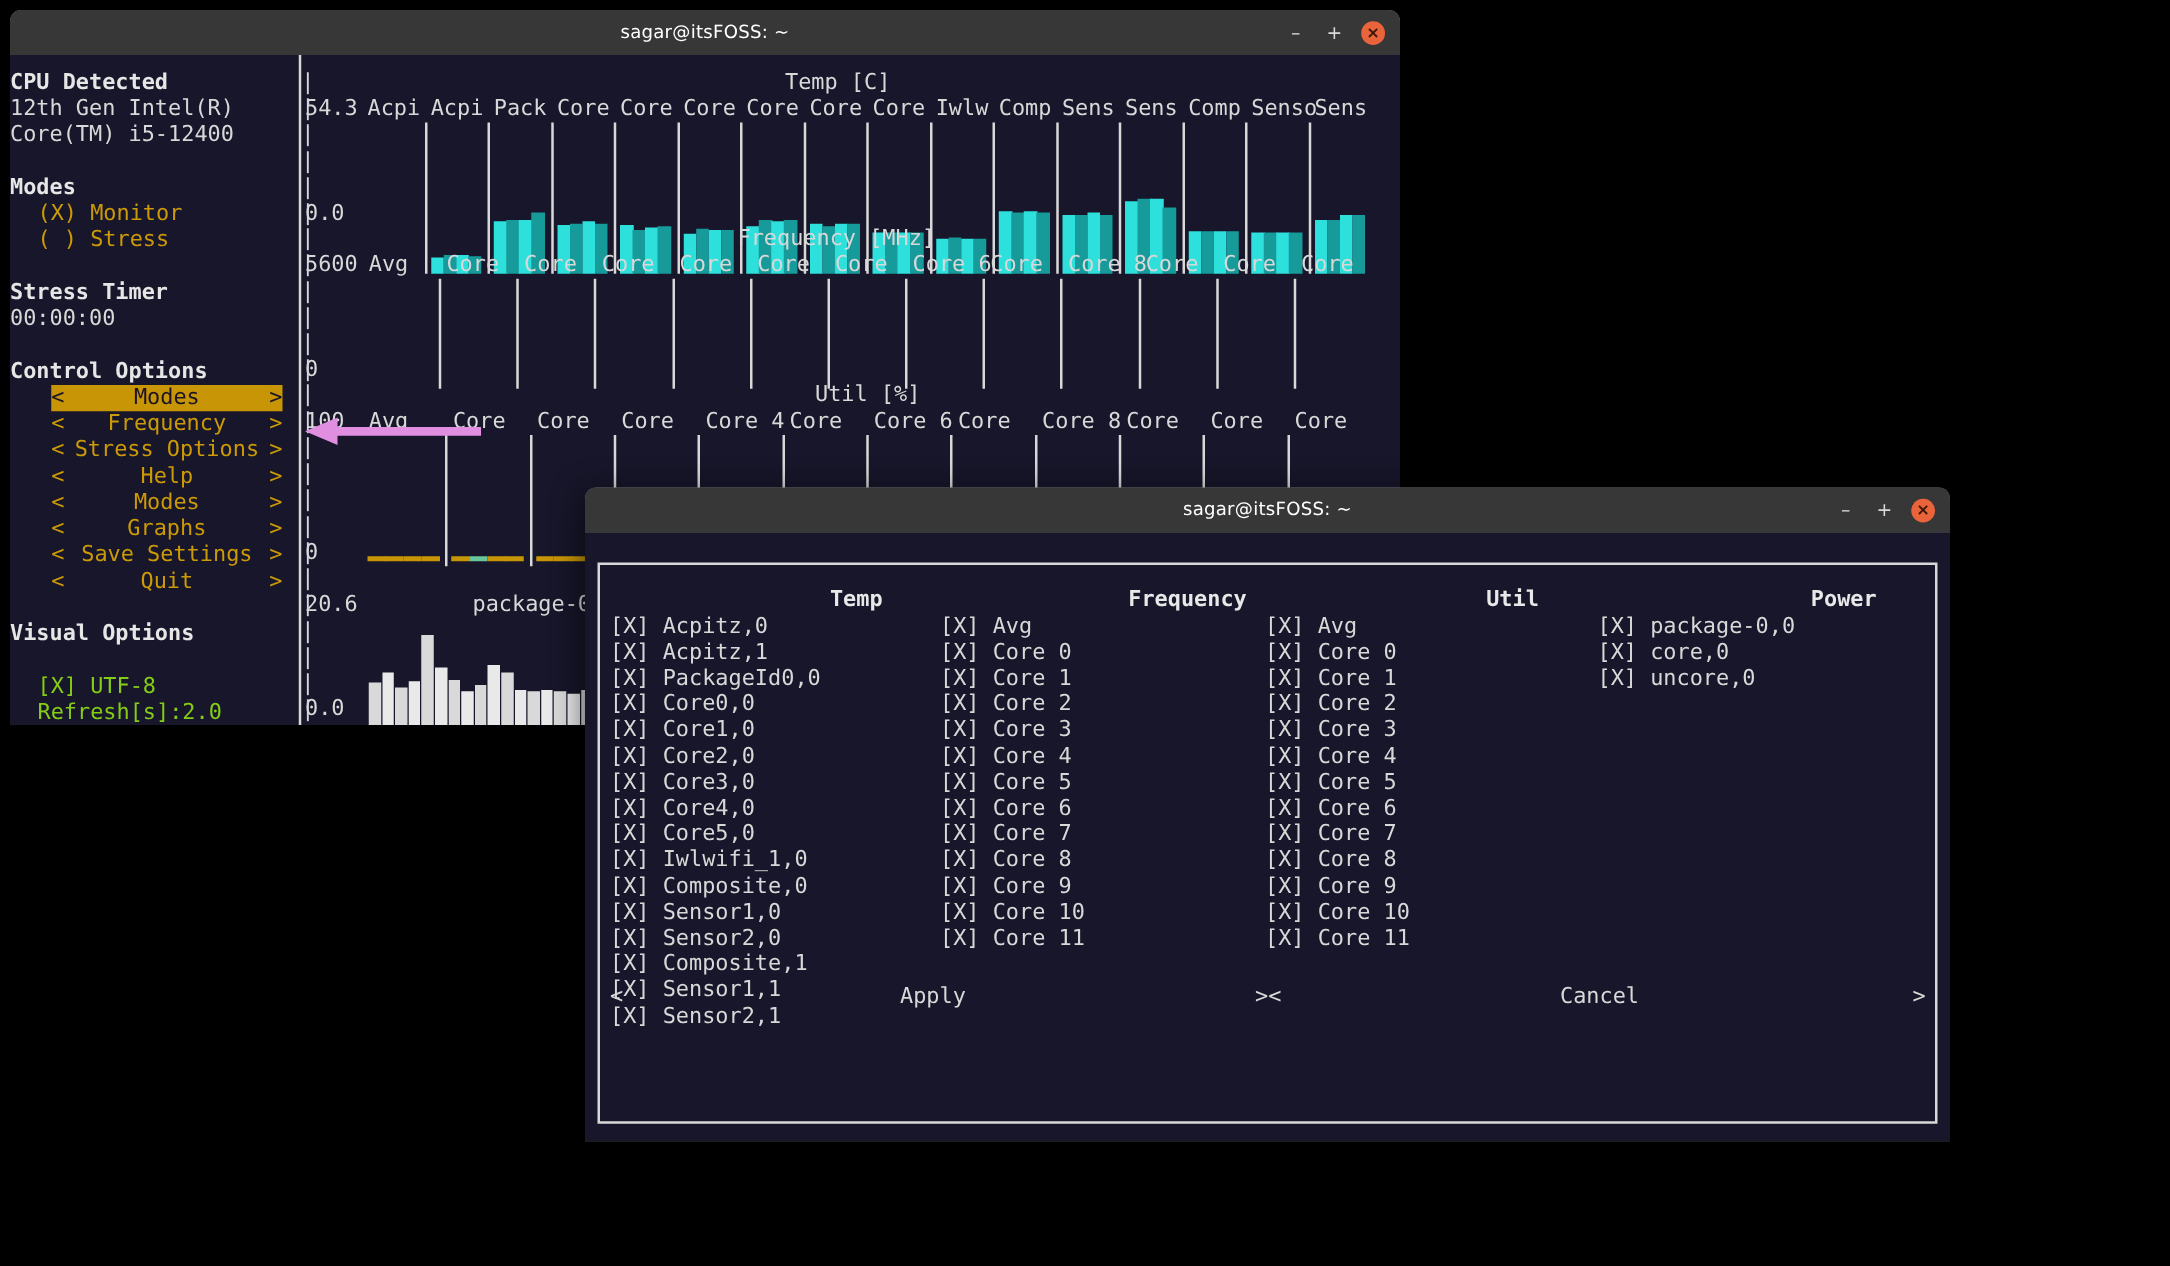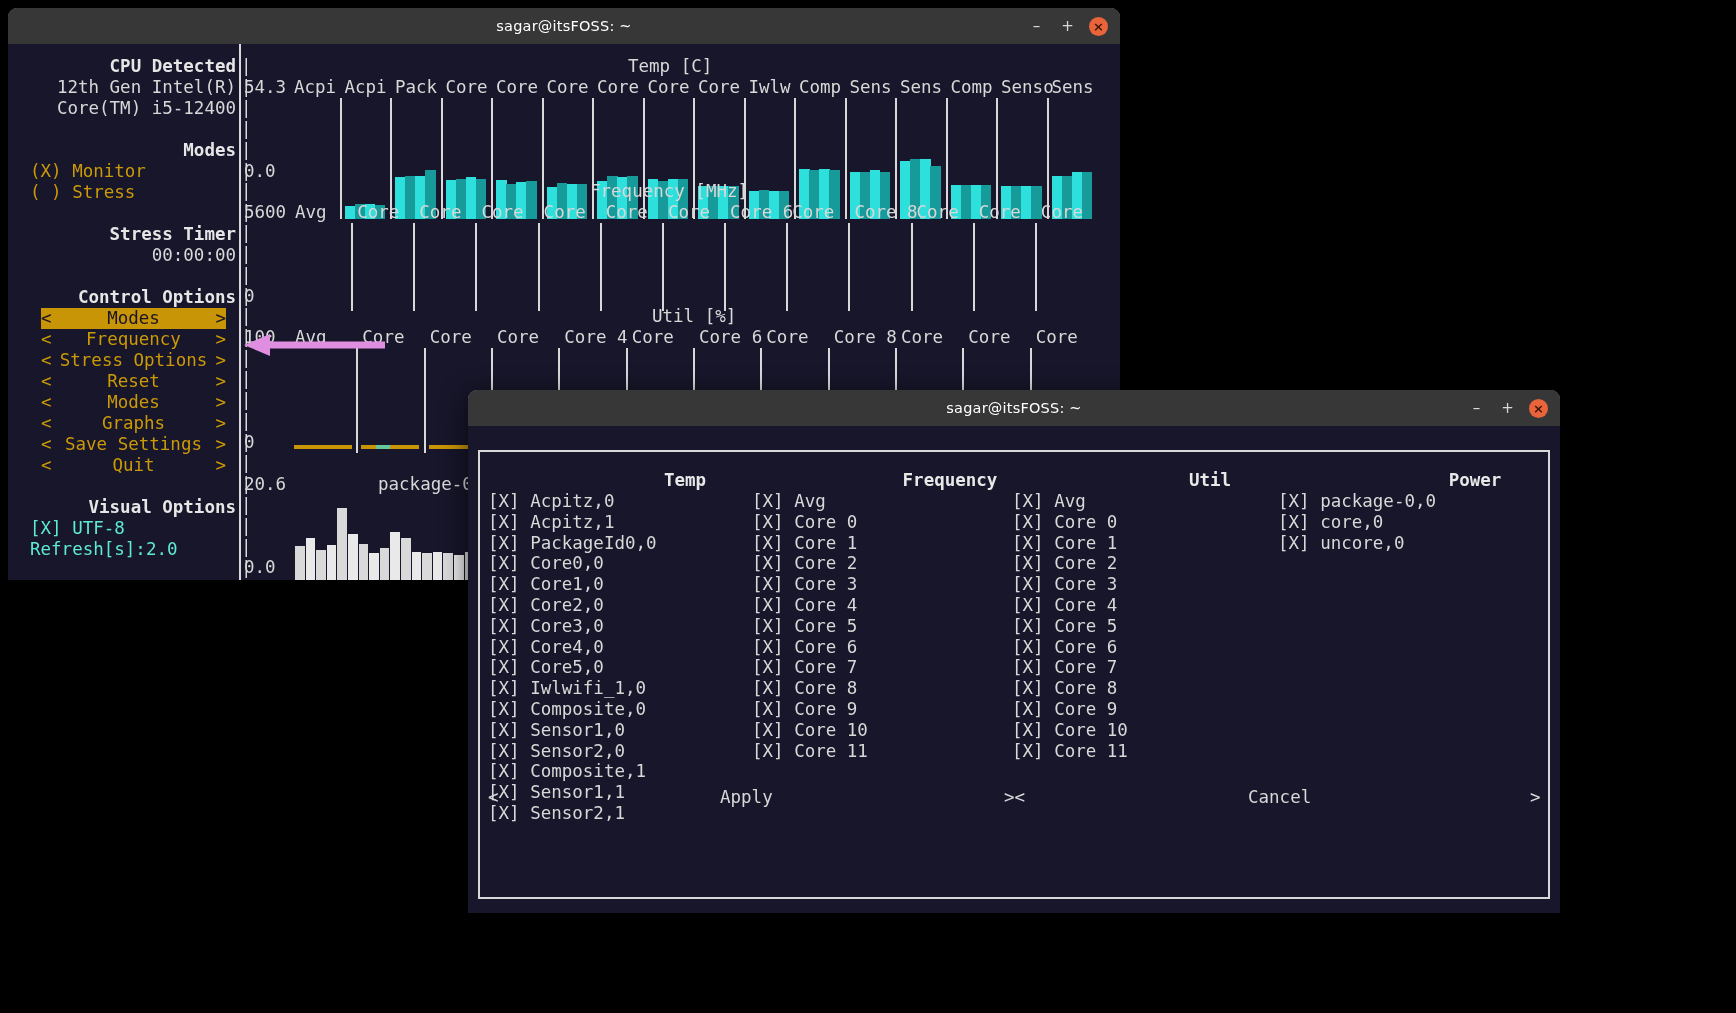--- a/index.html
+++ b/index.html
@@ -50,32 +50,32 @@
     overflow:hidden;
   }
 
   
   #main-window{left:8px;top:8px;width:1112px;height:572px;}
   #main-window .term{width:1112px;height:536px;}
 
   .mw-grid{position:absolute;inset:0;}
 
   .sidebar{position:absolute;left:0;top:0;width:228px;height:100%;}
-  .sb-line{position:absolute;left:0;width:228px;text-align:right;color:#d8d8d8;}
+  .sb-line{position:absolute;left:0;width:228px;text-align:left;color:#d8d8d8;}
   .sb-bold{font-weight:bold;color:#e6e6e6;}
   .menu-item{
     position:absolute;left:33px;width:185px;
     color:#cc9a06;
     display:flex;justify-content:space-between;
   }
   .menu-item.sel{background:#c79505;color:#1a1426;left:33px;width:185px;}
   .menu-item .ml{padding-left:0px;}
   .menu-item .mr{padding-right:0px;}
   .sb-left{position:absolute;left:22px;color:#cc9a06;}
-  .sb-left-grey{position:absolute;left:22px;color:#5eead4;}
+  .sb-left-grey{position:absolute;left:22px;color:#84cc16;margin-top:21px;}
 
   .graph-title{position:absolute;color:#d8d8d8;}
   .axis-label{position:absolute;color:#d8d8d8;}
   .col-label{position:absolute;color:#d8d8d8;}
   .sep{position:absolute;width:2px;background:#d8d8d8;}
 
   .bar{position:absolute;bottom:0;}
 
   .arrow{position:absolute;}
 
@@ -131,21 +131,21 @@
           <span>Frequency</span>
           <span class="mr">&gt;</span>
         </div>
         <div class="menu-item" style="top:306px;">
           <span class="ml">&lt;</span>
           <span>Stress Options</span>
           <span class="mr">&gt;</span>
         </div>
         <div class="menu-item" style="top:327px;">
           <span class="ml">&lt;</span>
-          <span>Reset</span>
+          <span>Help</span>
           <span class="mr">&gt;</span>
         </div>
         <div class="menu-item" style="top:348px;">
           <span class="ml">&lt;</span>
           <span>Modes</span>
           <span class="mr">&gt;</span>
         </div>
         <div class="menu-item" style="top:369px;">
           <span class="ml">&lt;</span>
           <span>Graphs</span>

